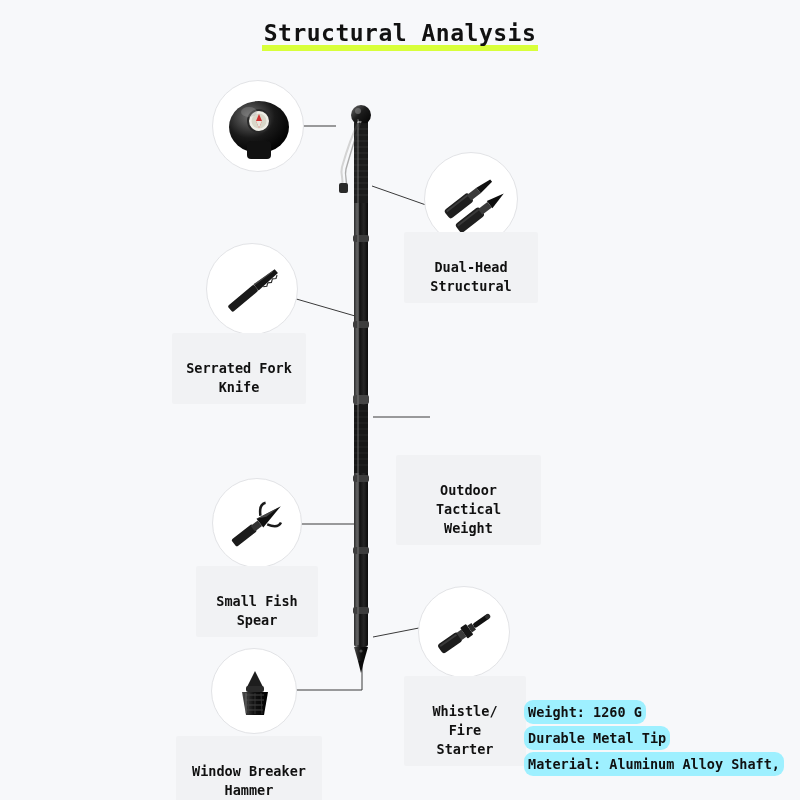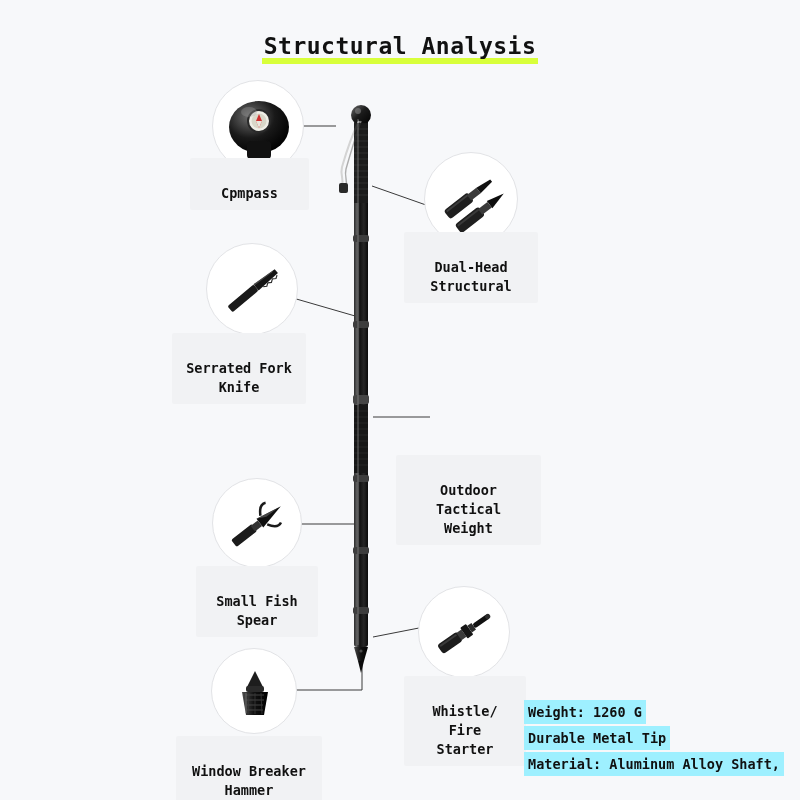--- a/index.html
+++ b/index.html
@@ -17,21 +17,21 @@
   .stage {
     position: absolute;
     inset: 0;
   }
 
   
   .title-wrap {
     position: absolute;
     left: 0;
     right: 0;
-    top: 33px;
+    top: 20px;
     text-align: center;
   }
   .title {
     display: inline-block;
     position: relative;
     font-family: "DejaVu Sans Mono", monospace;
     font-weight: bold;
     font-size: 23px;
     letter-spacing: 0.5px;
     color: #111;
@@ -83,20 +83,21 @@
     font-size: 13.5px;
     font-weight: bold;
     color: #111;
     line-height: 22px;
   }
   .spec .row {
     display: inline-block;
     background: #9ef0ff;
     padding: 1px 4px;
     margin-bottom: 2px;
+    border-radius: 9px;
   }
 </style>
 </head>
 <body>
 
 <div class="stage">
 
   <div class="title-wrap">
     <div class="title">
       <span class="underline"></span>
@@ -207,23 +208,20 @@
       </defs>
       <ellipse cx="46" cy="46" rx="30" ry="26" fill="url(#ballG)"></ellipse>
       <rect x="34" y="60" width="24" height="18" rx="4" fill="#111"></rect>
       <circle cx="46" cy="40" r="11" fill="#efeee6" stroke="#2a2a2a" stroke-width="2"></circle>
       <circle cx="46" cy="40" r="7.5" fill="#d9d7c8"></circle>
       <path d="M46,33 L49,40 L46,47 L43,40 Z" fill="#cf3030"></path>
       <path d="M46,40 L49,40 L46,47 L43,40 Z" fill="#e9e7dc"></path>
       <ellipse cx="36" cy="31" rx="8" ry="5" fill="#9a9a9a" opacity="0.35"></ellipse>
     </svg>
   </div>
-  <div class="label" style="left:190px;top:158px;width:119px;">
-    <span>Cpmpass</span>
-  </div>
 
   <div class="icon-circle" style="left:424px;top:152px;width:94px;height:94px;">
     <svg viewBox="0 0 94 94" style="width:94px;height:94px;">
       <g transform="rotate(-38 47 47)">
         <rect x="18" y="38" width="30" height="11" rx="3" fill="#1f1f1f"></rect>
         <rect x="46" y="40" width="12" height="7" fill="#3a3a3a"></rect>
         <polygon points="58,40 74,42 74,45 58,47" fill="#111"></polygon>
         <rect x="20" y="39.5" width="26" height="2" fill="#5c5c5c" opacity="0.5"></rect>
       </g>
       <g transform="rotate(-38 47 47) translate(0,18)">

